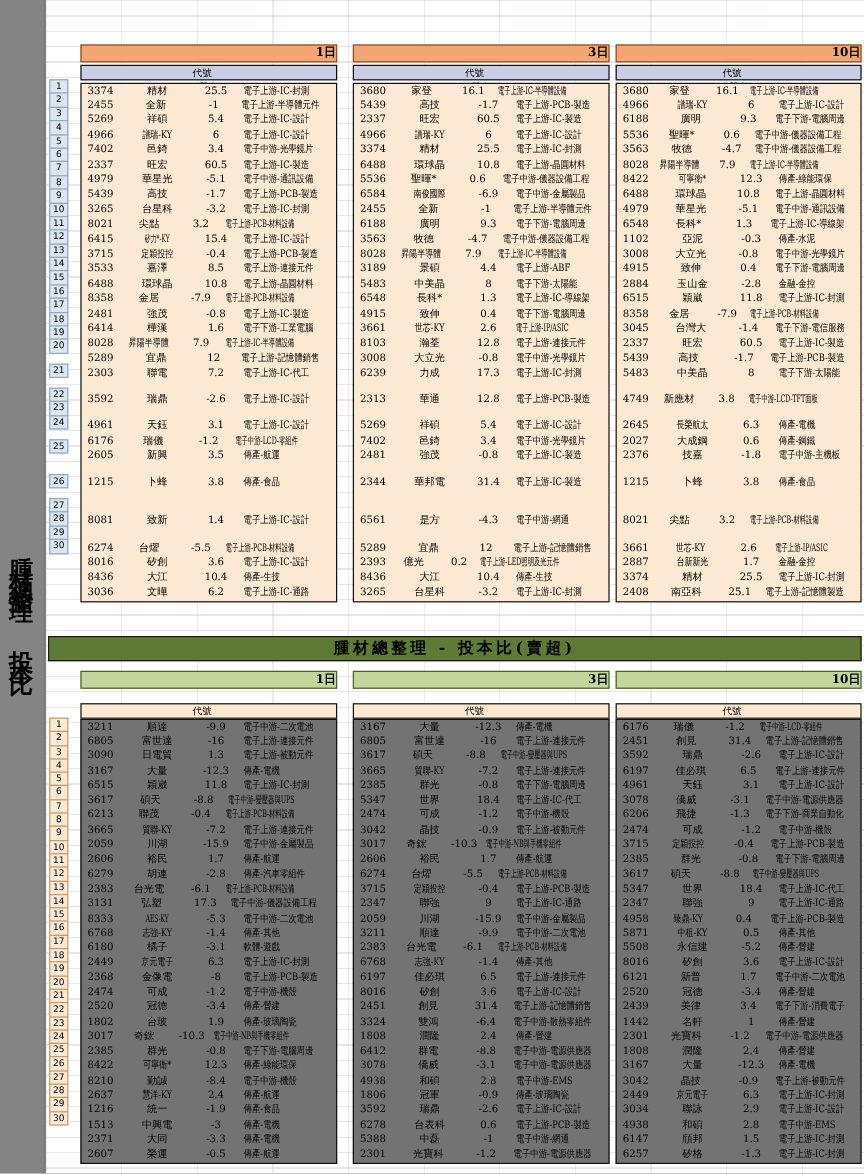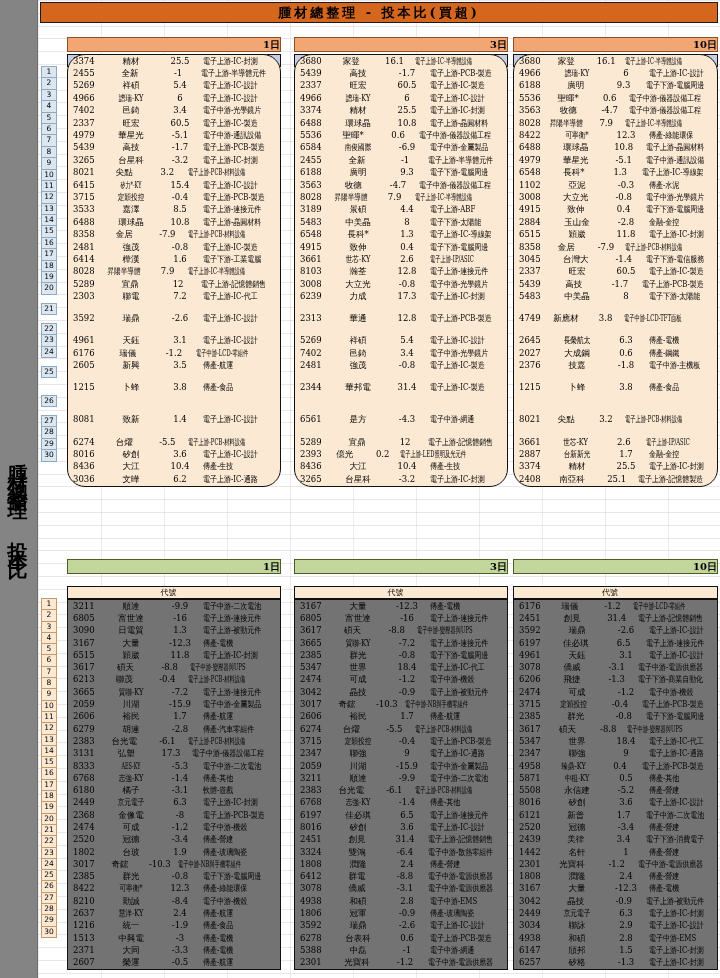--- a/index.html
+++ b/index.html
@@ -45,21 +45,21 @@
   .colhead{
     position:absolute; height:13px; display:flex; align-items:center;
     border:1px solid #111; font-size:8px; line-height:12px;flex-direction:column;
   }
   #sec-buy .colhead{ top:54px; background:#c9cee4; }
   #sec-sell .colhead{ top:58px; background:#fce9d3; }
 
   .tbody{
     position:absolute; border:1px solid #111;
   }
-  #sec-buy .tbody{ top:54px; background:#fce9d3;border-radius:18px; }
+  #sec-buy .tbody{ top:69px; background:#fce9d3; }
   #sec-sell .tbody{ top:71px; background:#737373; }
 
   .x1{ left:67px;  width:214px; }
   .x2{ left:294px; width:214px; }
   .x3{ left:513px; width:205px; }
 
   .chips{ position:absolute; left:41px; width:16px; }
   #sec-buy .chips{ top:67px; }
   #sec-sell .chips{ top:71px; }
   .chip{
@@ -95,21 +95,20 @@
 <body>
 
 <div class="app">
   <div class="sheet"></div>
 
   <div class="leftbar">
     <div class="vtitle">腫材總整理-投本比</div>
   </div>
 
   <div class="section" id="sec-buy">
-    <div class="banner">腫材總整理 - 投本比(買超)</div>
 
     <div class="dayband x1">1日</div>
     <div class="dayband x2">3日</div>
     <div class="dayband x3">10日</div>
 
     <div class="colhead x1">
       <span class="h-code">代號</span>
       <span class="h-name">股名</span>
       <span class="h-chg">5日漲幅(%)</span>
       <span class="h-ind">產業分類</span>
@@ -725,20 +724,21 @@
         <div class="trow">
           <span class="c-code">2408</span>
           <span class="c-name">南亞科</span>
           <span class="c-chg">25.1</span>
           <span class="c-ind isq1">電子上游-記憶體製造</span>
         </div>
       </div>
   </div>
 
   <div class="section" id="sec-sell">
+    <div class="banner">腫材總整理 - 投本比(賣超)</div>
 
     <div class="dayband x1">1日</div>
     <div class="dayband x2">3日</div>
     <div class="dayband x3">10日</div>
 
     <div class="colhead x1">
       <span class="h-code">代號</span>
       <span class="h-name">股名</span>
       <span class="h-chg">5日漲幅(%)</span>
       <span class="h-ind">產業分類</span>

